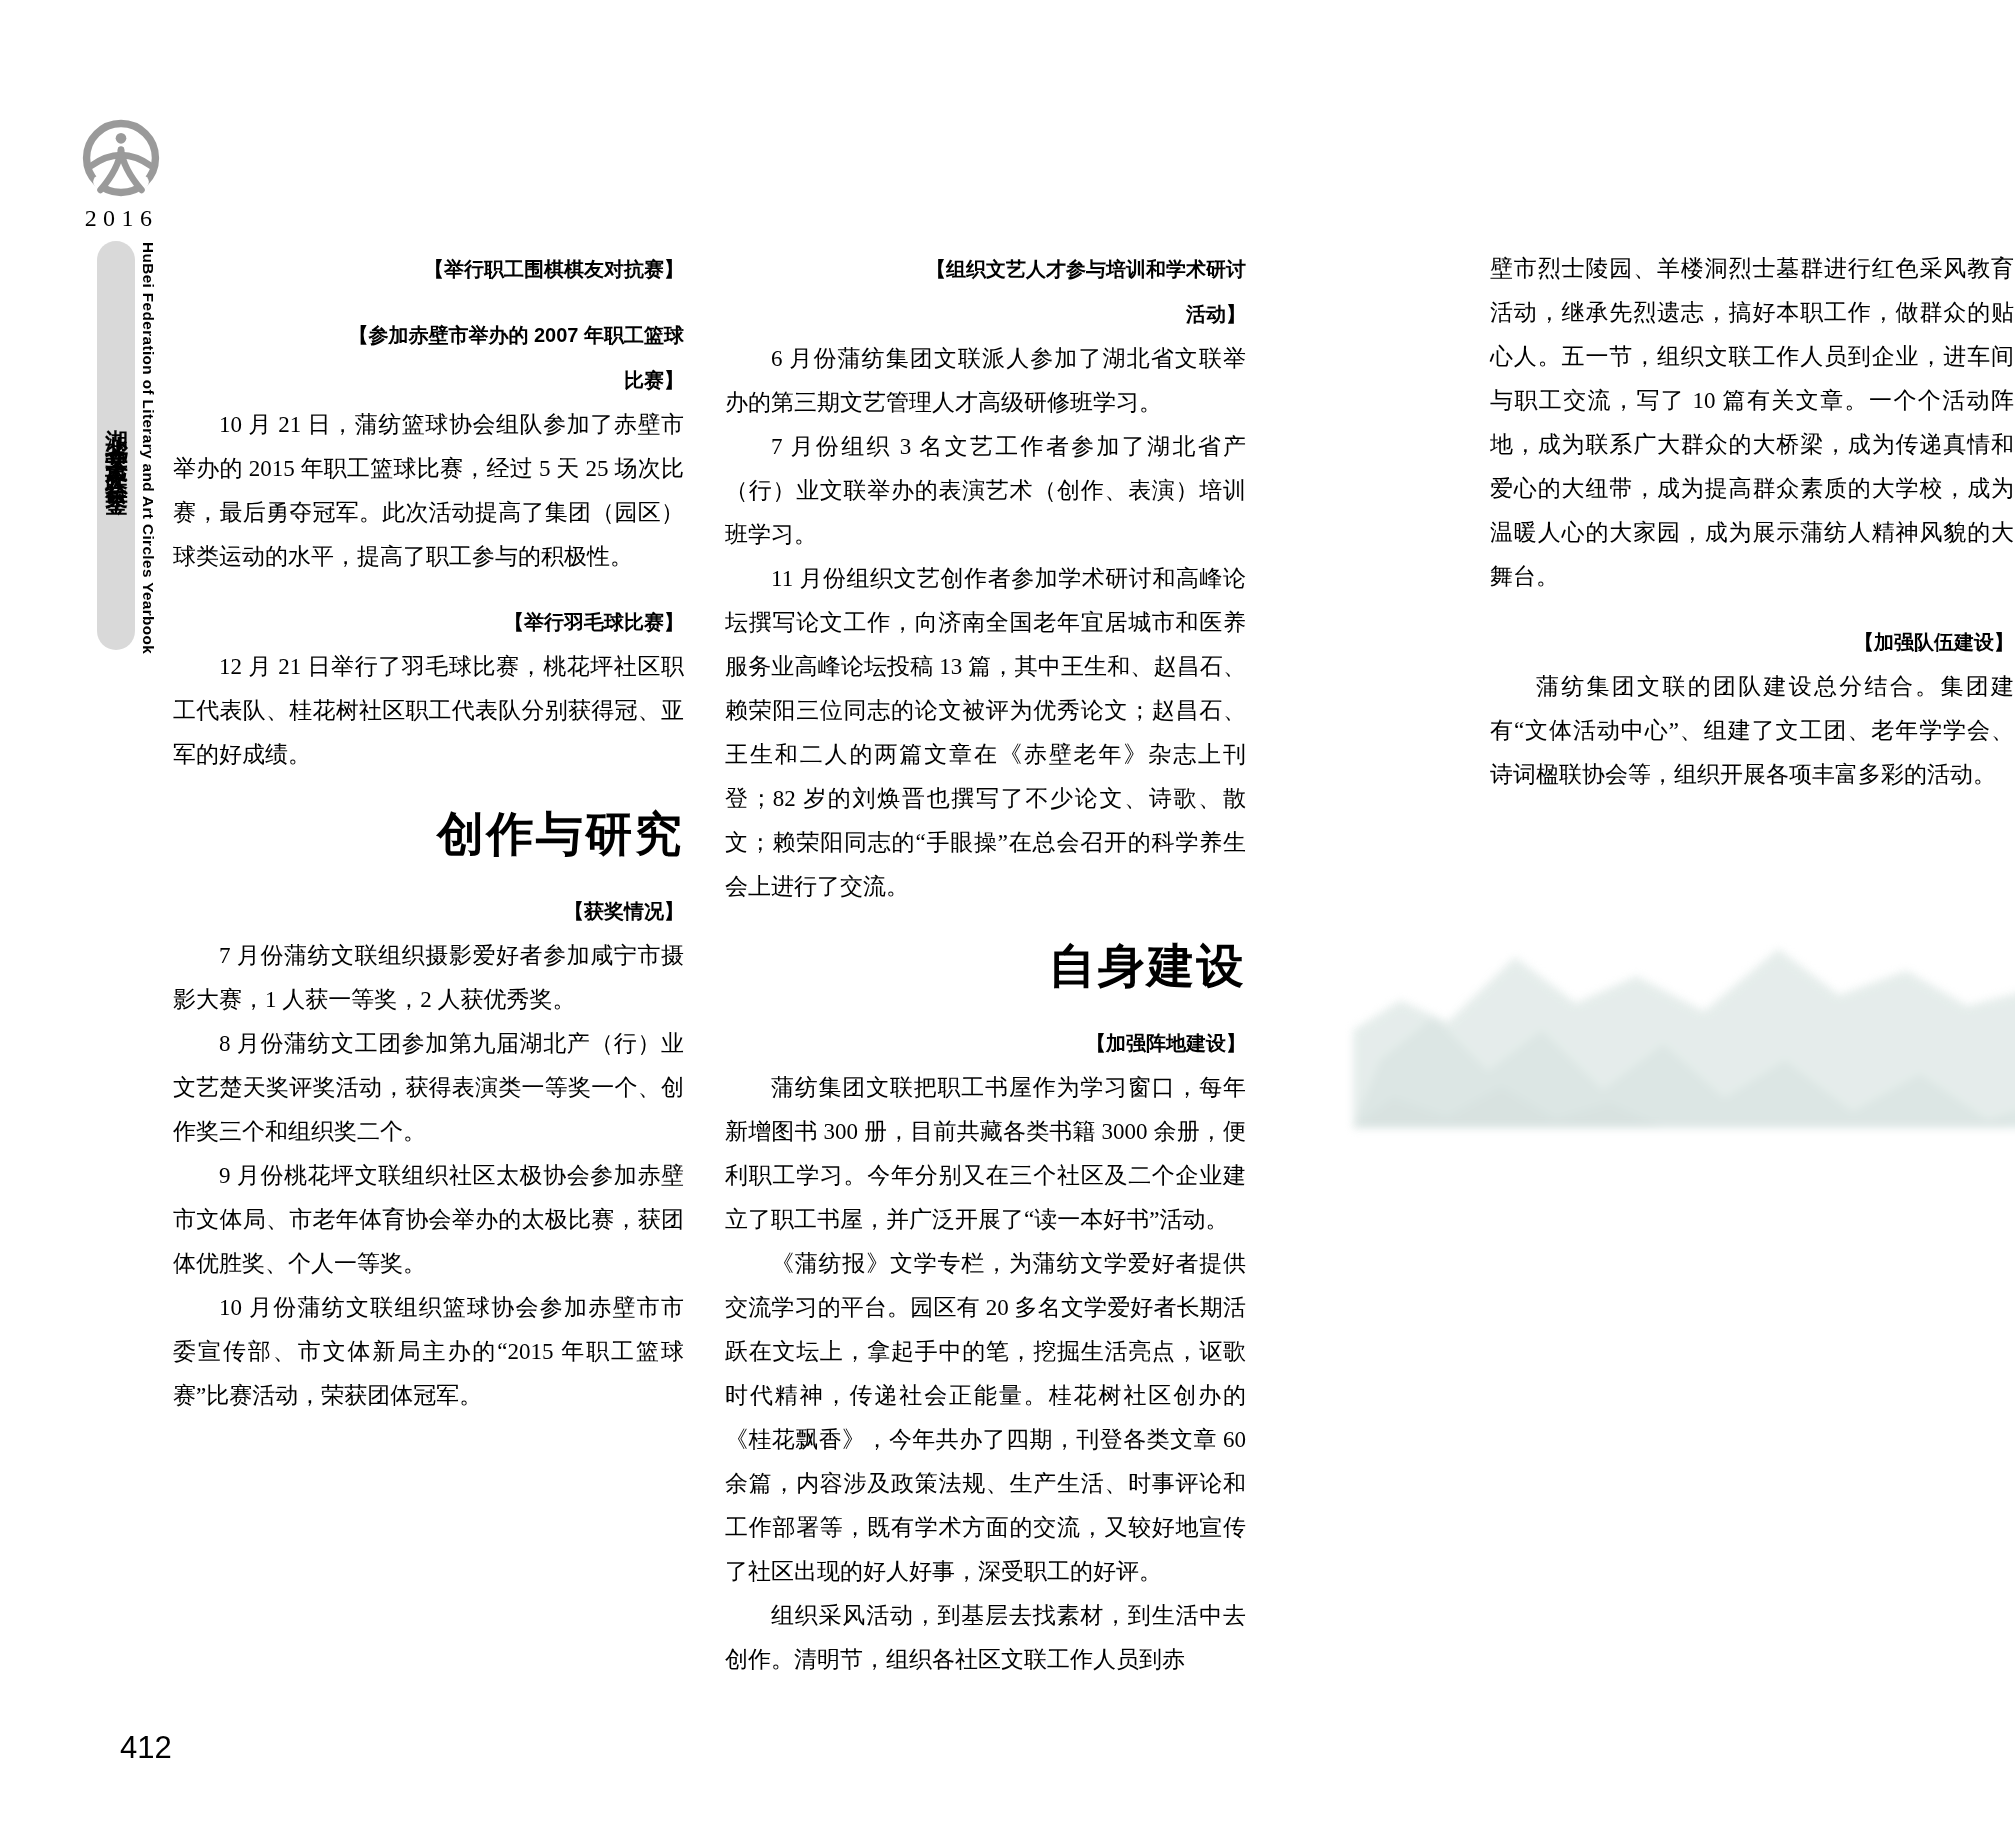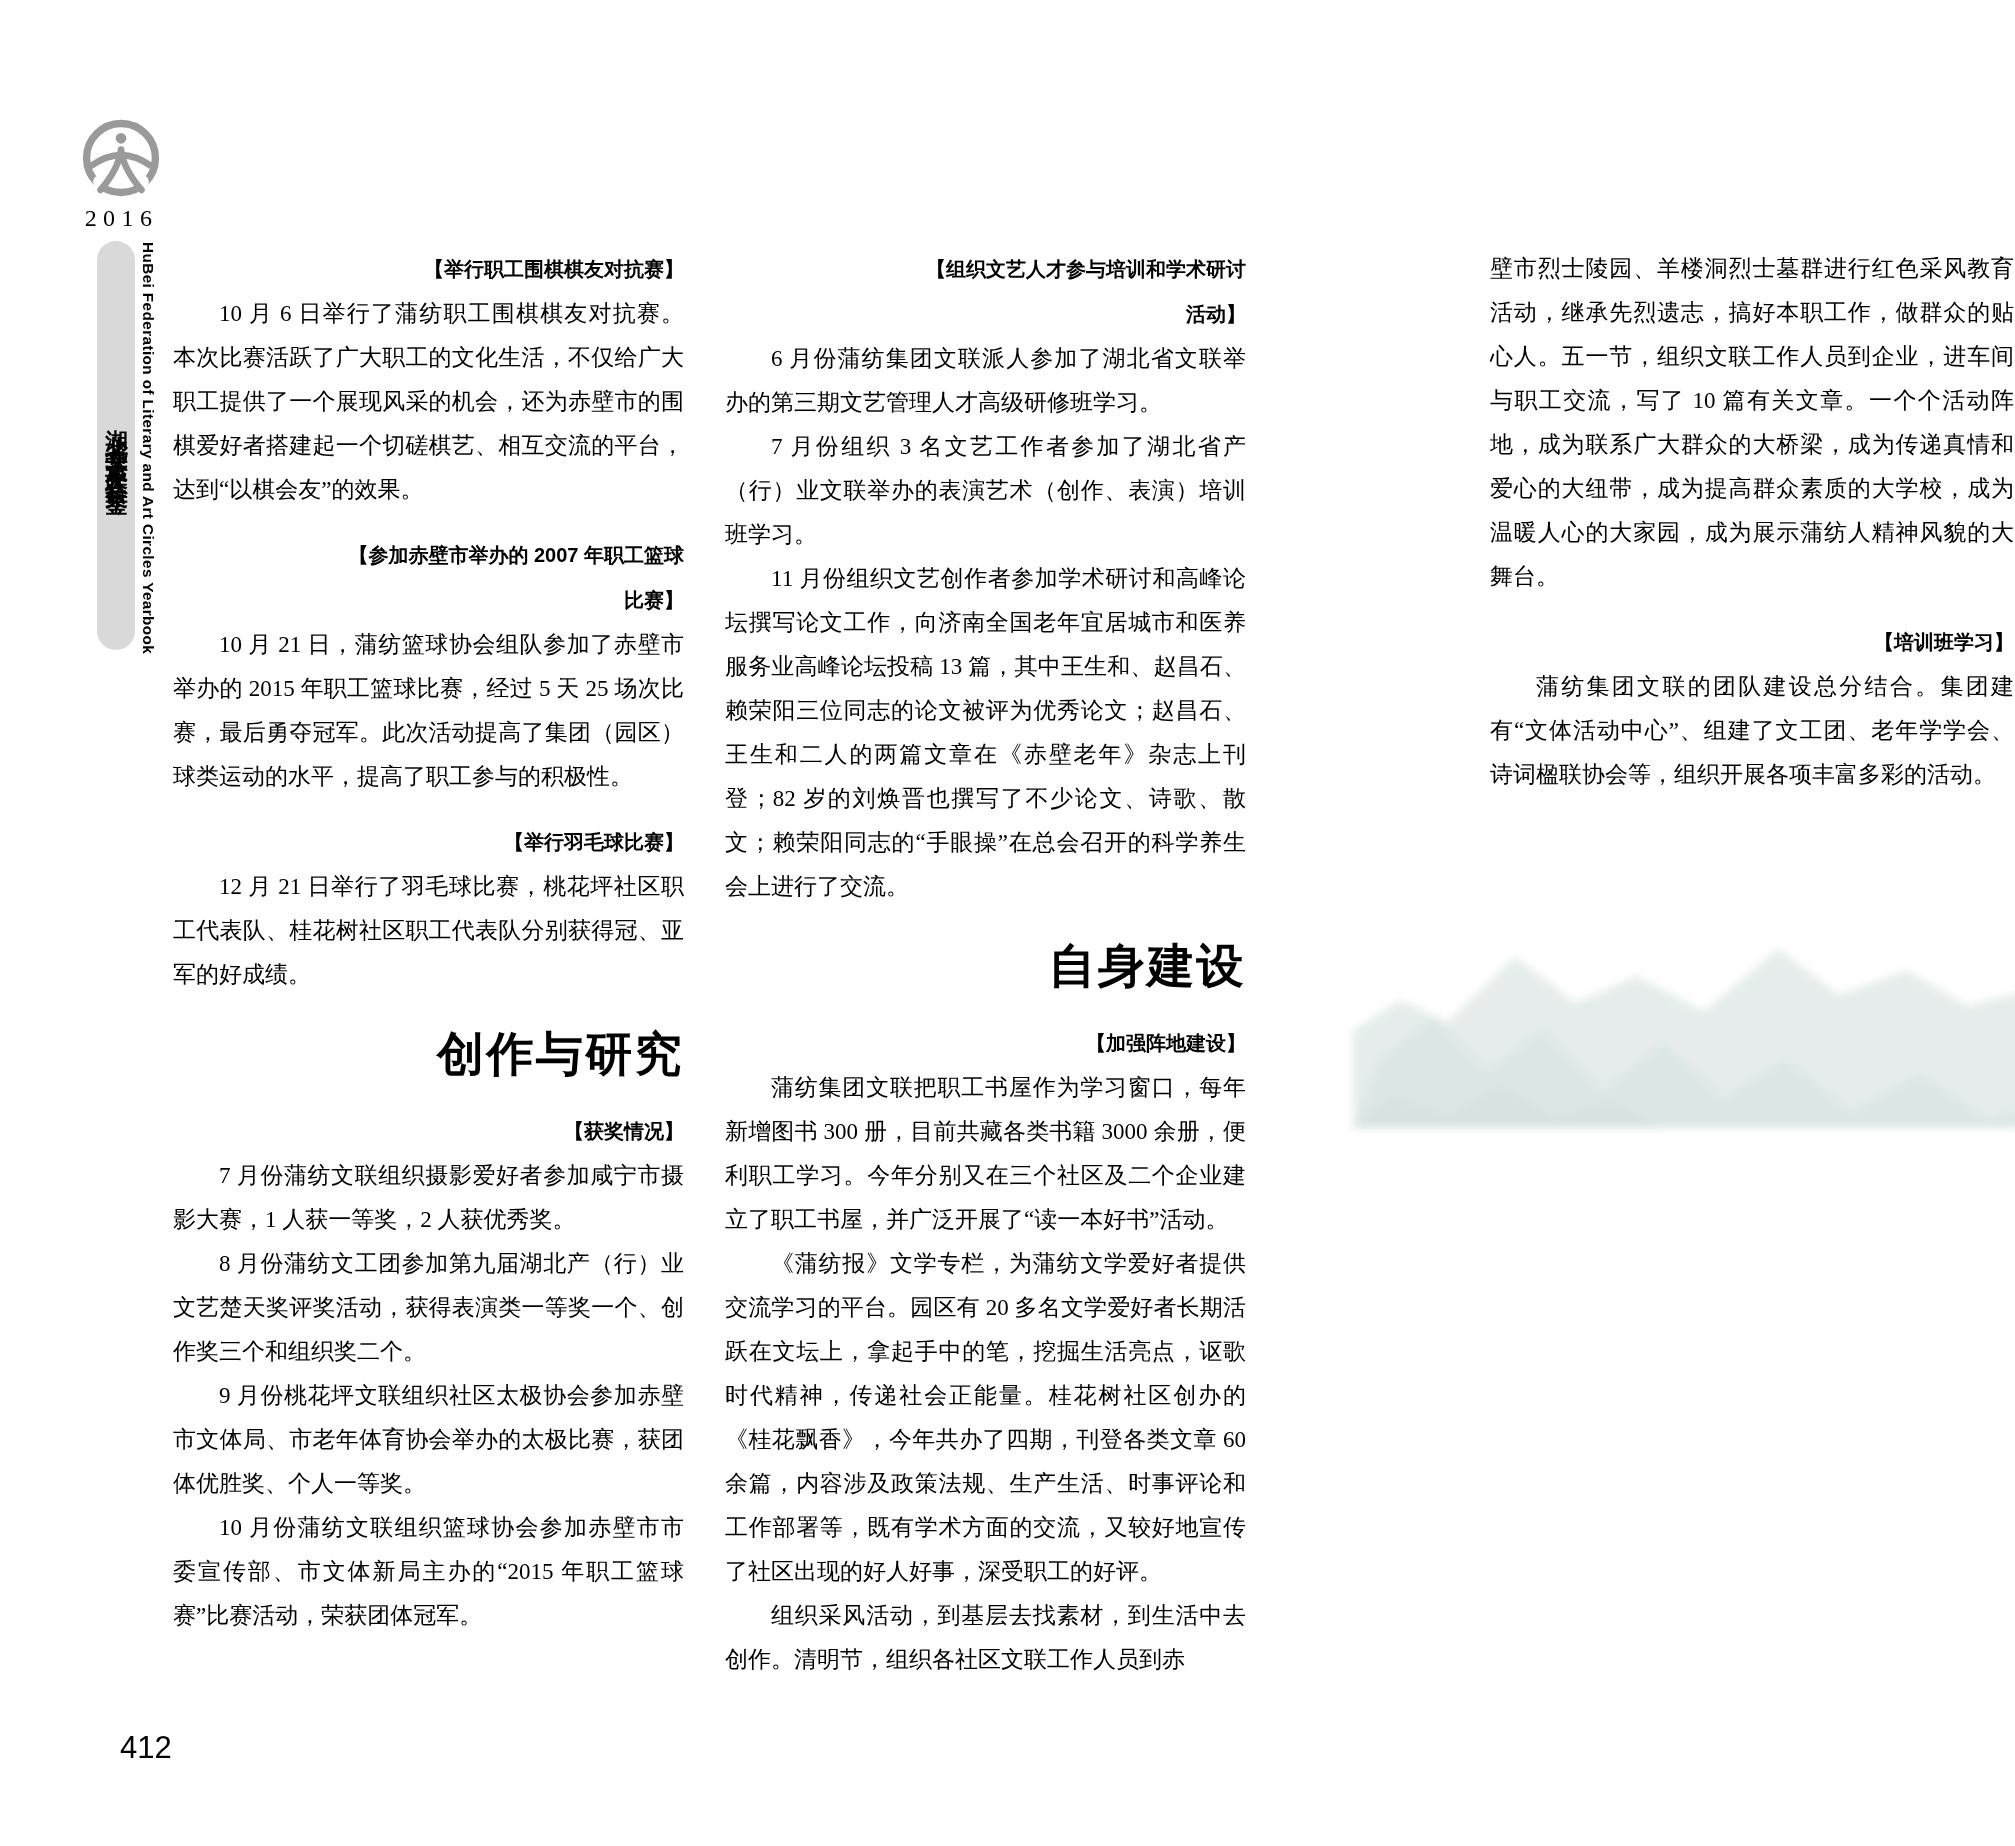--- a/index.html
+++ b/index.html
@@ -59,21 +59,20 @@
     </svg>
   </div>
   <div id="year-left">2016</div>
   <div id="side-pill">
     <div class="vtxt">湖北省文学艺术界联合会年鉴</div>
   </div>
   <div id="side-eng">HuBei Federation of Literary and Art Circles Yearbook</div>
 
   <div class="col" id="col1">
     <div class="sec-h">【举行职工围棋棋友对抗赛】</div>
-    <p>10 月 6 日举行了蒲纺职工围棋棋友对抗赛。本次比赛活跃了广大职工的文化生活，不仅给广大职工提供了一个展现风采的机会，还为赤壁市的围棋爱好者搭建起一个切磋棋艺、相互交流的平台，达到“以棋会友”的效果。</p>
     <div class="sec-h">【参加赤壁市举办的 2007 年职工篮球
 比赛】</div>
     <p>10 月 21 日，蒲纺篮球协会组队参加了赤壁市举办的 2015 年职工篮球比赛，经过 5 天 25 场次比赛，最后勇夺冠军。此次活动提高了集团（园区）球类运动的水平，提高了职工参与的积极性。</p>
     <div class="sec-h">【举行羽毛球比赛】</div>
     <p>12 月 21 日举行了羽毛球比赛，桃花坪社区职工代表队、桂花树社区职工代表队分别获得冠、亚军的好成绩。</p>
     <div class="big-h">创作与研究</div>
     <div class="sec-h">【获奖情况】</div>
     <p>7 月份蒲纺文联组织摄影爱好者参加咸宁市摄影大赛，1 人获一等奖，2 人获优秀奖。</p>
     <p>8 月份蒲纺文工团参加第九届湖北产（行）业文艺楚天奖评奖活动，获得表演类一等奖一个、创作奖三个和组织奖二个。</p>
     <p>9 月份桃花坪文联组织社区太极协会参加赤壁市文体局、市老年体育协会举办的太极比赛，获团体优胜奖、个人一等奖。</p>
@@ -88,21 +87,21 @@
     <p>11 月份组织文艺创作者参加学术研讨和高峰论坛撰写论文工作，向济南全国老年宜居城市和医养服务业高峰论坛投稿 13 篇，其中王生和、赵昌石、赖荣阳三位同志的论文被评为优秀论文；赵昌石、王生和二人的两篇文章在《赤壁老年》杂志上刊登；82 岁的刘焕晋也撰写了不少论文、诗歌、散文；赖荣阳同志的“手眼操”在总会召开的科学养生会上进行了交流。</p>
     <div class="big-h">自身建设</div>
     <div class="sec-h">【加强阵地建设】</div>
     <p>蒲纺集团文联把职工书屋作为学习窗口，每年新增图书 300 册，目前共藏各类书籍 3000 余册，便利职工学习。今年分别又在三个社区及二个企业建立了职工书屋，并广泛开展了“读一本好书”活动。</p>
     <p>《蒲纺报》文学专栏，为蒲纺文学爱好者提供交流学习的平台。园区有 20 多名文学爱好者长期活跃在文坛上，拿起手中的笔，挖掘生活亮点，讴歌时代精神，传递社会正能量。桂花树社区创办的《桂花飘香》，今年共办了四期，刊登各类文章 60 余篇，内容涉及政策法规、生产生活、时事评论和工作部署等，既有学术方面的交流，又较好地宣传了社区出现的好人好事，深受职工的好评。</p>
     <p>组织采风活动，到基层去找素材，到生活中去创作。清明节，组织各社区文联工作人员到赤</p>
   </div>
 
   <div class="col" id="col3">
     <p class="cont">壁市烈士陵园、羊楼洞烈士墓群进行红色采风教育活动，继承先烈遗志，搞好本职工作，做群众的贴心人。五一节，组织文联工作人员到企业，进车间与职工交流，写了 10 篇有关文章。一个个活动阵地，成为联系广大群众的大桥梁，成为传递真情和爱心的大纽带，成为提高群众素质的大学校，成为温暖人心的大家园，成为展示蒲纺人精神风貌的大舞台。</p>
-    <div class="sec-h">【培训班学习】</div>
+    <div class="sec-h">【加强队伍建设】</div>
     <p>蒲纺集团文联的团队建设总分结合。集团建有“文体活动中心”、组建了文工团、老年学学会、诗词楹联协会等，组织开展各项丰富多彩的活动。</p>
   </div>
 
   <div id="mountains">
     <svg viewBox="0 0 1000 190" preserveAspectRatio="none">
       <path d="M0,118 L35,96 70,112 120,64 165,98 210,78 260,104 315,58 360,92 410,74 455,100 510,86 545,108 590,70 640,98 690,80 735,104 790,62 840,94 890,78 940,104 1000,88 L1000,190 L0,190 Z" fill="#e4ecea"></path>
       <path d="M0,190 L20,140 60,108 100,148 140,118 185,162 230,128 275,168 320,140 370,178 420,150 470,184 520,168 560,190 Z" fill="#d9e4e2" opacity="0.85"></path>
       <path d="M480,190 L540,150 600,112 660,158 720,124 780,168 830,140 890,174 950,150 1000,170 L1000,190 Z" fill="#dce7e5" opacity="0.85"></path>
       <path d="M0,190 L30,168 70,182 110,160 150,184 190,172 230,190 Z" fill="#d4e0dd" opacity="0.7"></path>
     </svg>

